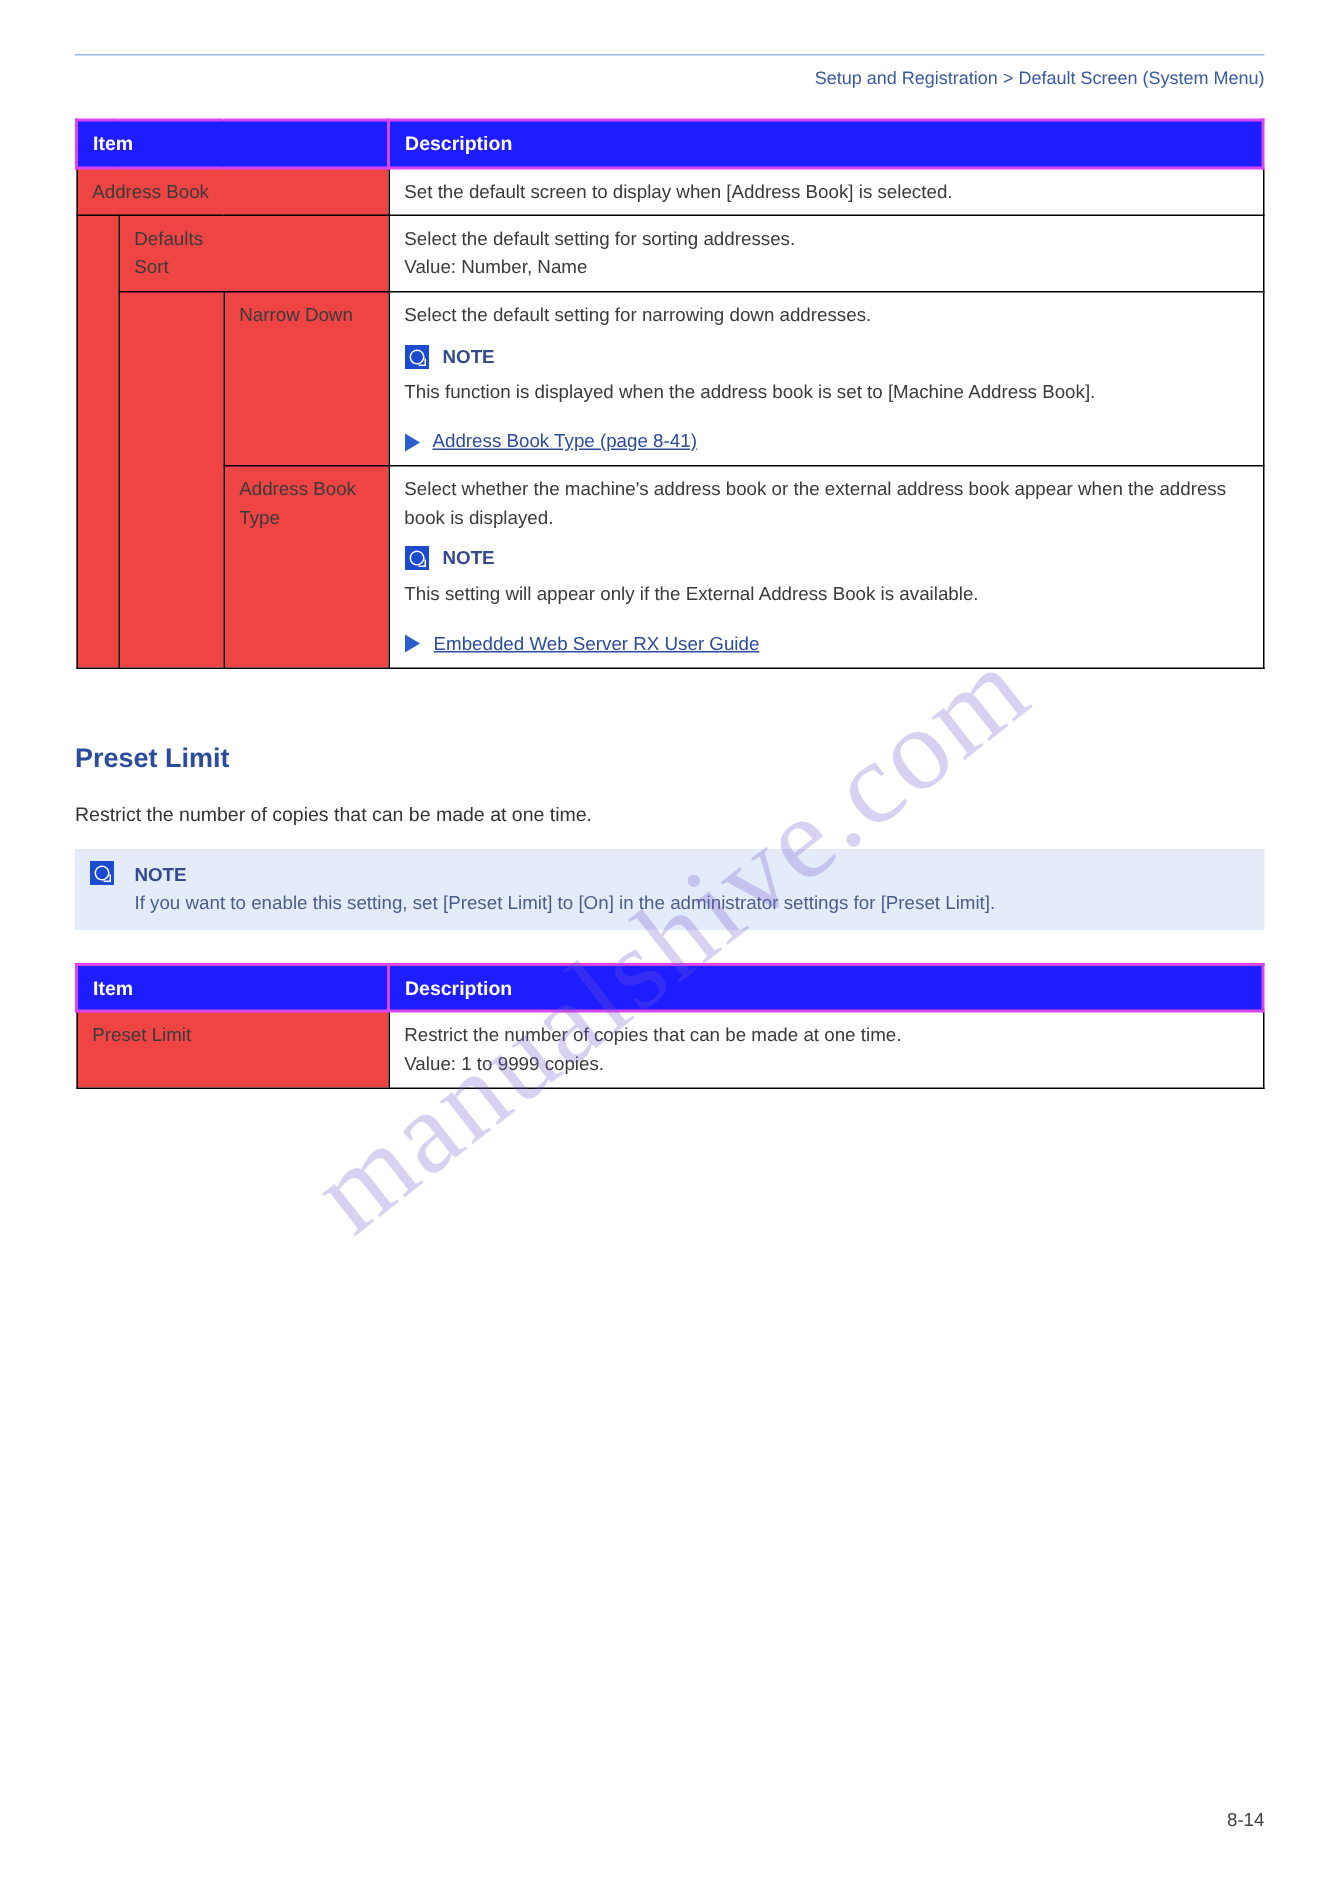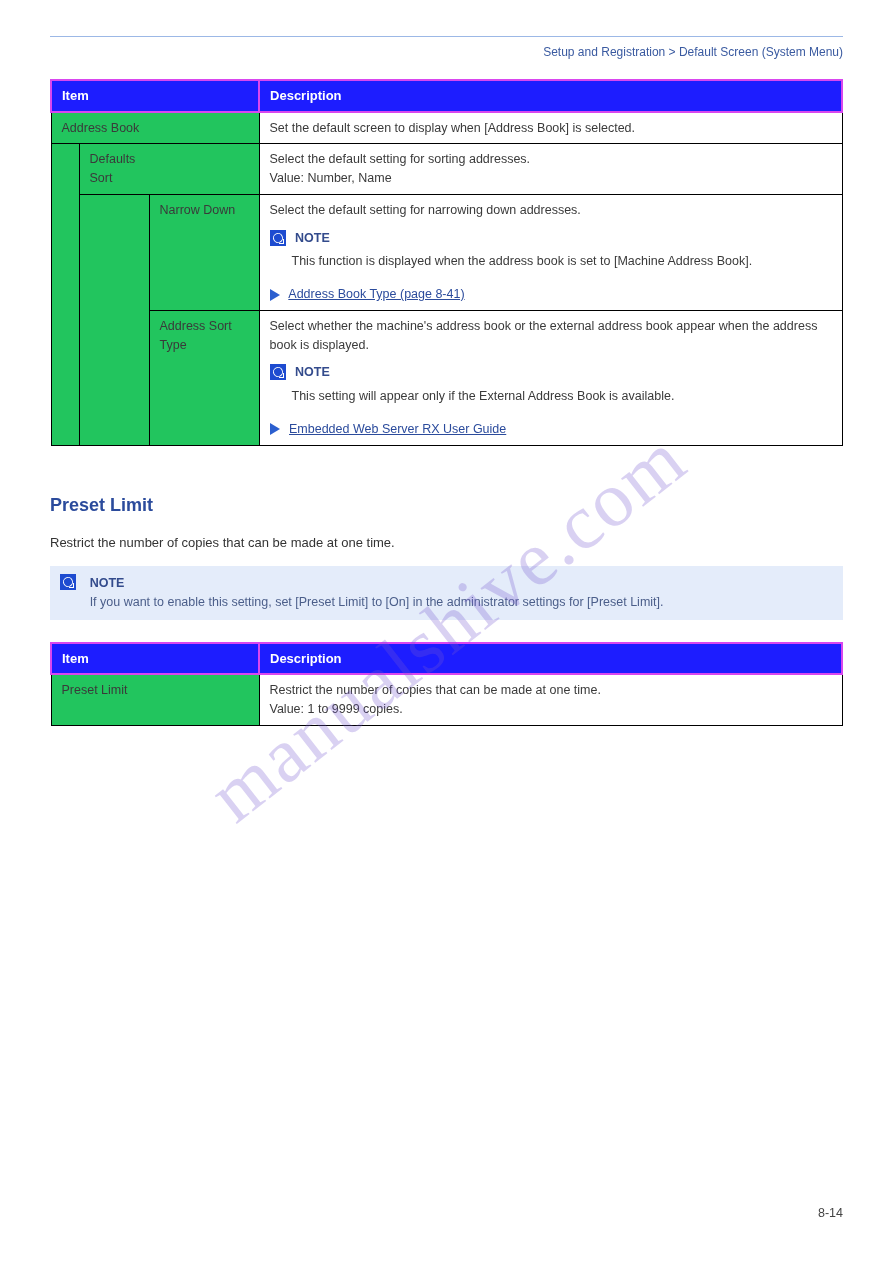--- a/index.html
+++ b/index.html
@@ -39,21 +39,21 @@
     border: 2px solid #d946ef;
     font-size: 13px;
   }
   table.tbl td {
     border: 1px solid #000000;
     padding: 6px 10px;
     vertical-align: top;
     font-size: 12.5px;
     color: #3a3a3a;
   }
-  .label-cell { background: #22c55e; color: #4b5e8a; }
+  .label-cell { background: #ef4444; color: #4b5e8a; }
   .narrow { width: 28px; padding-left:4px; padding-right:2px; }
   .ic-note, .ic-arrow {
     display: inline-block;
     vertical-align: top;
   }
   .ic-note {
     width: 16px; height: 16px;
     background: #1d4bd0;
     position: relative;
     margin-right: 6px;
@@ -75,21 +75,21 @@
     border-right:1.5px solid #fff;
     border-bottom:1.5px solid #fff;
   }
   .note-label {
     font-weight: bold;
     color: #334b8c;
     display:inline-block;
     vertical-align:top;
     line-height:16px;
   }
-  .note-body { margin-left: 22px; margin-top:4px; }
+  .note-body { margin-top:4px; }
   .ic-arrow {
     width: 0; height: 0;
     border-top: 6px solid transparent;
     border-bottom: 6px solid transparent;
     border-left: 10px solid #2b5fcf;
     margin-right: 6px;
     vertical-align: middle;
   }
   .ref-link {
     color: #2b4b9c;
@@ -177,21 +177,21 @@
           <span class="note-label">NOTE</span>
         </div>
         <div class="note-body">This function is displayed when the address book is set to [Machine Address Book].</div>
         <div class="ref-row">
           <span class="ic-arrow"></span>
           <span class="ref-link">Address Book Type (page 8-41)</span>
         </div>
       </td>
     </tr>
     <tr>
-      <td class="label-cell">Address Sort Type</td>
+      <td class="label-cell">Address Book Type</td>
       <td>
         <div>Select whether the machine's address book or the external address book appear when the address book is displayed.</div>
         <div style="margin-top:10px;">
           <span class="ic-note"></span>
           <span class="note-label">NOTE</span>
         </div>
         <div class="note-body">This setting will appear only if the External Address Book is available.</div>
         <div class="ref-row">
           <span class="ic-arrow"></span>
           <span class="ref-link">Embedded Web Server RX User Guide</span>

